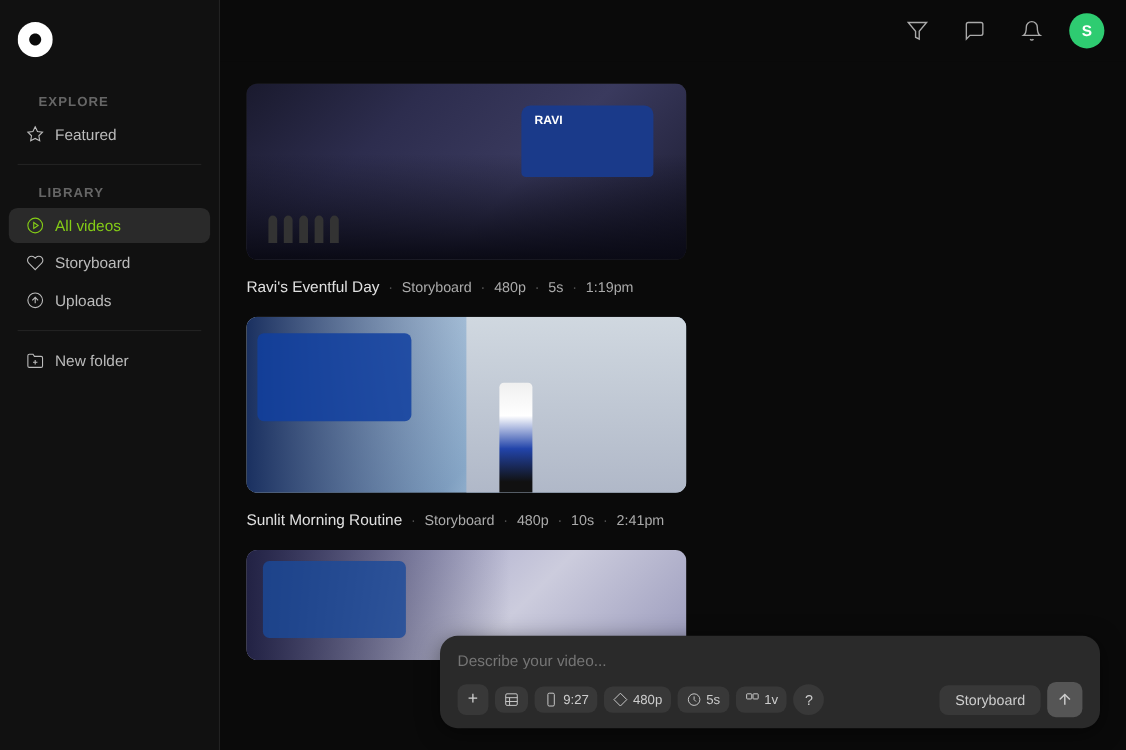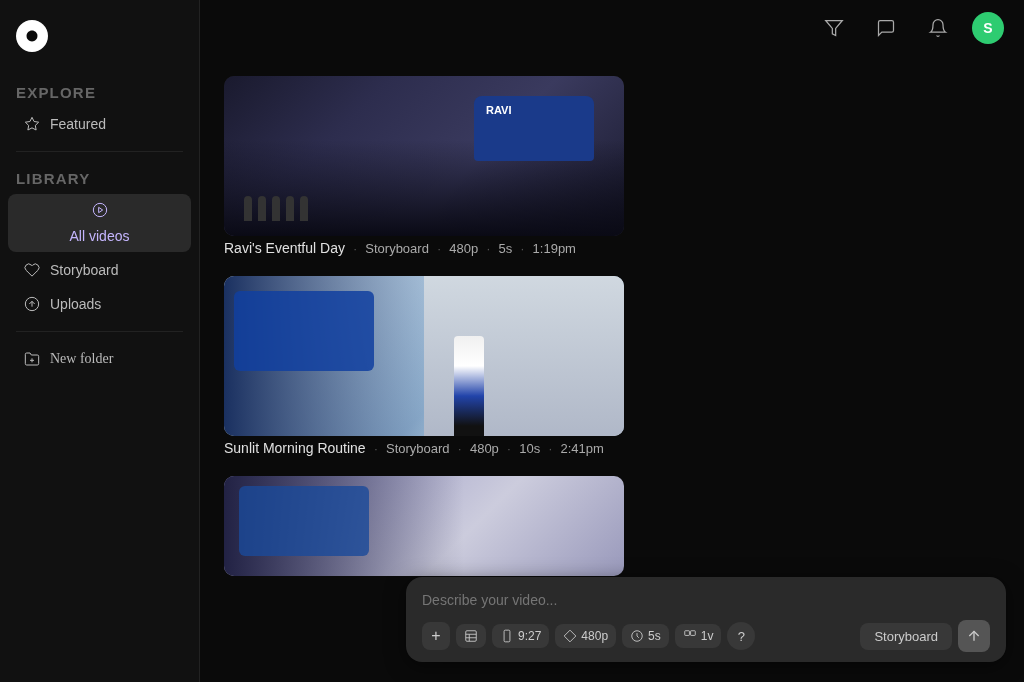--- a/index.html
+++ b/index.html
@@ -24,43 +24,43 @@
       border-right: 1px solid #222;
     }
     .sidebar-logo {
       padding: 4px 16px 20px 16px;
     }
     .sidebar-logo svg {
       width: 32px;
       height: 32px;
     }
     .sidebar-section-label {
-      font-size: 15px;
+      font-size: 12px;
       color: #666;
       text-transform: uppercase;
       letter-spacing: 0.08em;
       padding: 8px 16px 6px 16px;
       font-weight: 600;
+      margin-left: 19px;
     }
     .sidebar-item {
       display: flex;
       align-items: center;
       gap: 10px;
       padding: 8px 16px;
       cursor: pointer;
       border-radius: 8px;
       margin: 1px 8px;
       font-size: 14px;
       color: #bbb;
       transition: background 0.15s;
     }
     .sidebar-item.active {
       background: #2a2a2a;
-      color: #c4b5fd;
-      flex-direction: column;
+      color: #84cc16;
     }
     .sidebar-item svg {
       width: 16px;
       height: 16px;
       flex-shrink: 0;
     }
     .sidebar-divider {
       height: 1px;
       background: #222;
       margin: 10px 16px;
@@ -68,21 +68,20 @@
     .sidebar-folder-item {
       display: flex;
       align-items: flex-start;
       gap: 10px;
       padding: 8px 16px;
       cursor: pointer;
       border-radius: 8px;
       margin: 1px 8px;
       font-size: 14px;
       color: #bbb;
-      font-family: Liberation Serif, serif;
     }
     .sidebar-folder-item svg { width: 16px; height: 16px; flex-shrink: 0; }
 
     
     .header {
       position: absolute;
       top: 0;
       right: 0;
       width: calc(1024px - 200px);
       height: 56px;
@@ -255,21 +254,21 @@
       height:70px;
       background:#1a4a9a;
       border-radius:6px;
       opacity:0.8;
     }
 
     .video-meta {
       display: flex;
       align-items: center;
       gap: 8px;
-      margin-top: 4px;
+      margin-top: 16px;
       font-size: 13px;
       color: #aaa;
       text-align: center;
     }
     .video-title {
       font-size: 14px;
       font-weight: 500;
       color: #e0e0e0;
     }
     .meta-separator {
@@ -279,21 +278,20 @@
       color: #aaa;
     }
 
     
     .input-bar-container {
       position: absolute;
       bottom: 20px;
       left: 200px;
       right: 12px;
       display: flex;
-      justify-content: center;
       z-index: 20;
     }
     .input-bar {
       background: #2a2a2a;
       border-radius: 16px;
       padding: 14px 16px 10px 16px;
       width: 600px;
       box-shadow: 0 4px 20px rgba(0,0,0,0.5);
     }
     .input-text {

